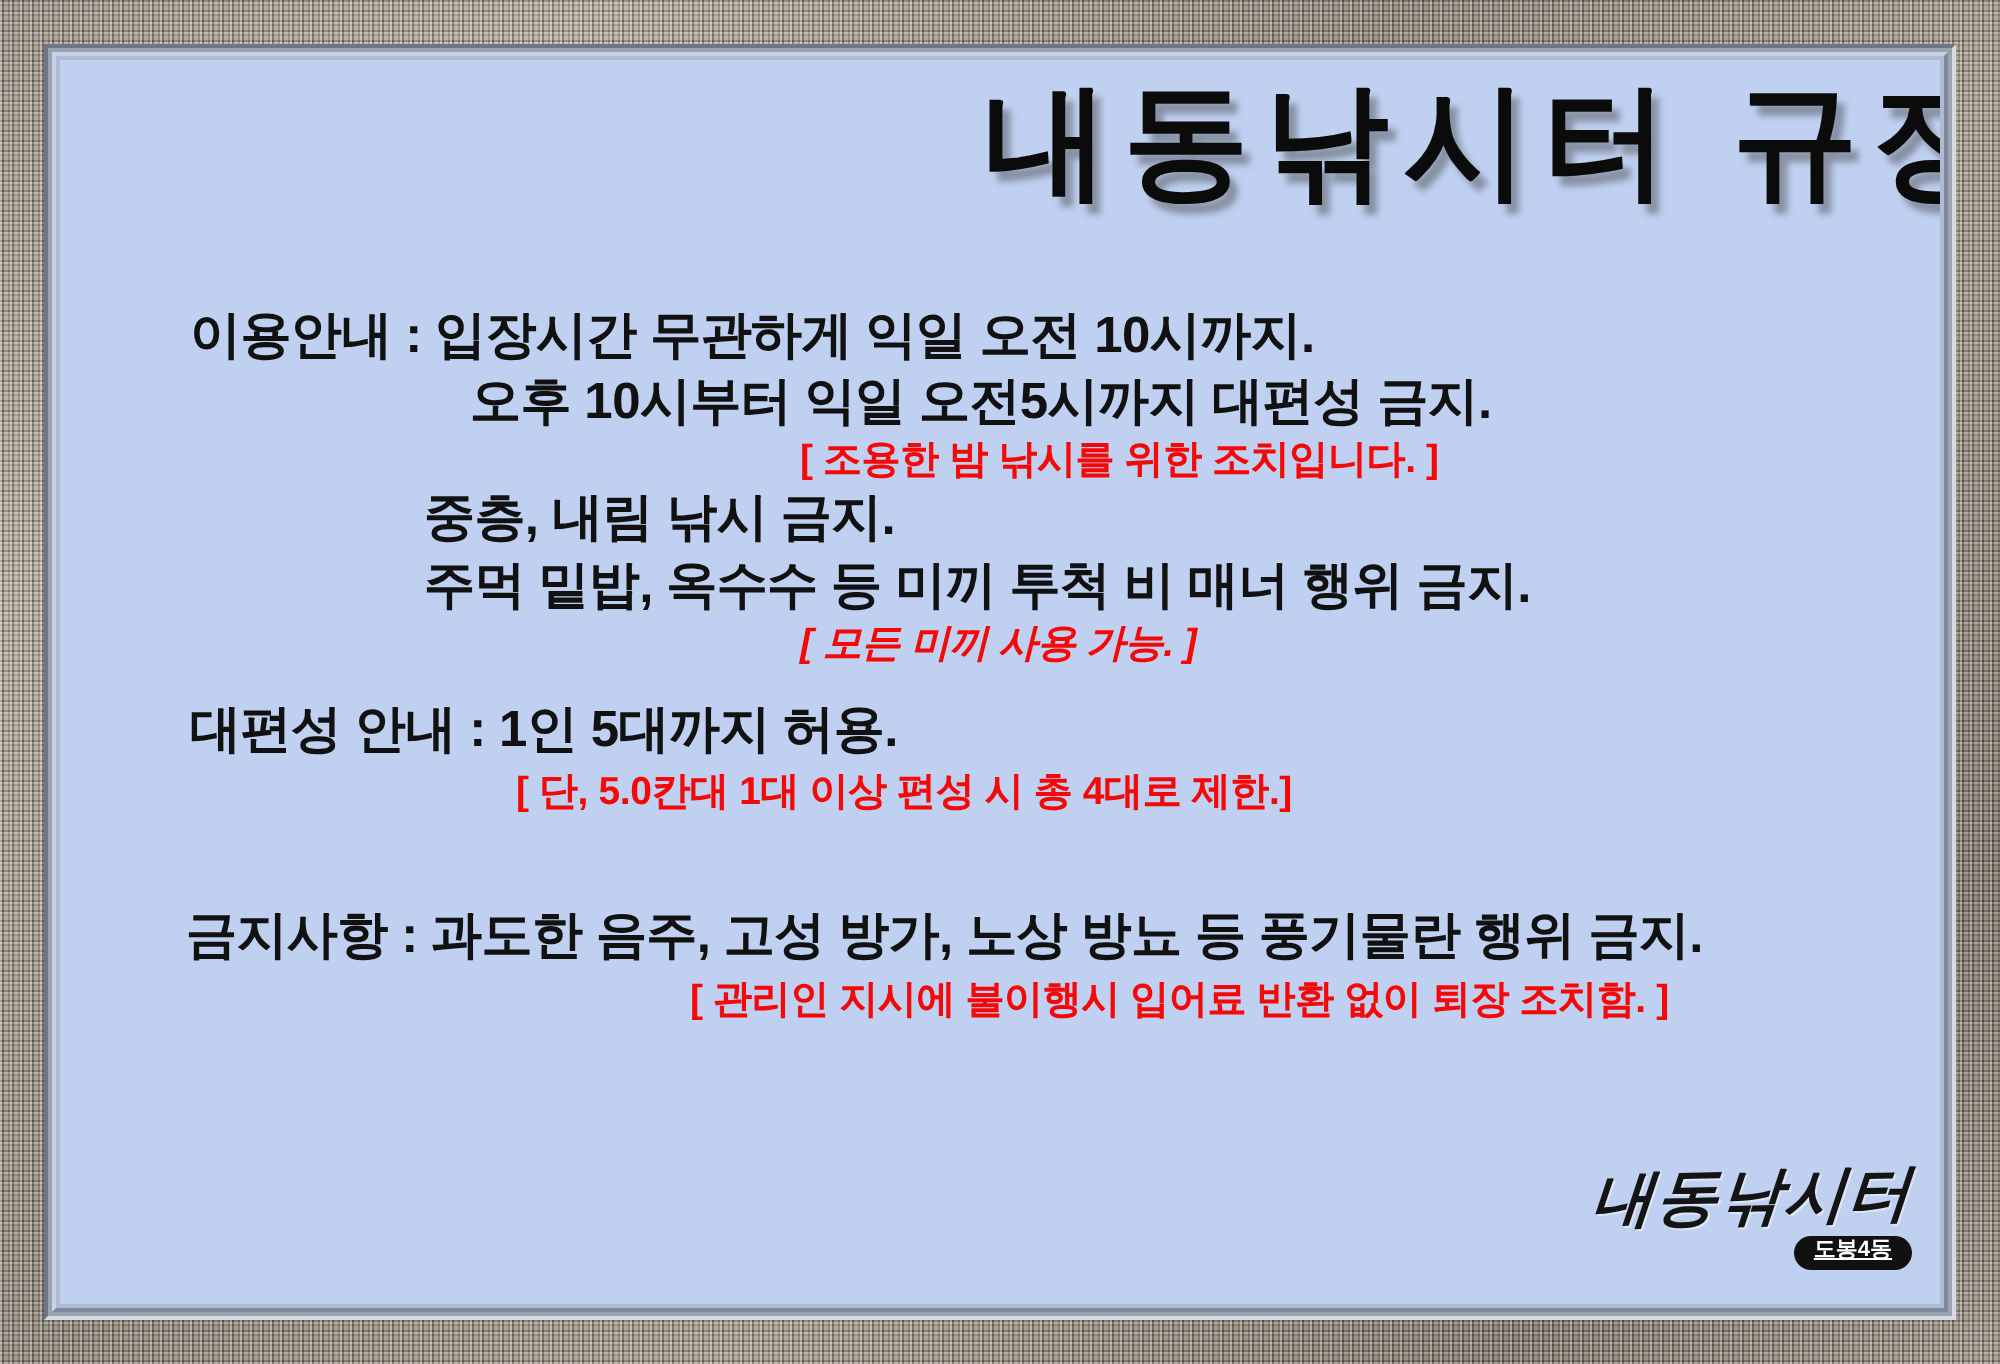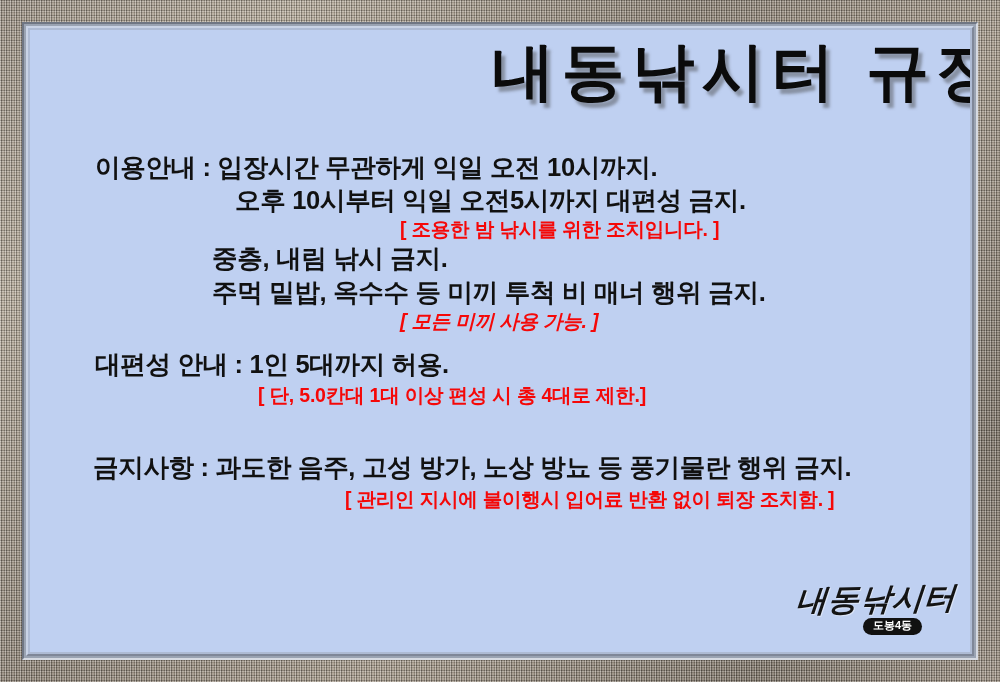--- a/index.html
+++ b/index.html
@@ -141,30 +141,30 @@
     font-style: italic;
     white-space: nowrap;
     line-height: 1;
     transform: skewX(-6deg) rotate(-1.2deg);
     text-shadow: 1px 1px 0 rgba(255,255,255,0.45);
     font-family: "DejaVu Sans", sans-serif;
   }
   .logo-badge {
     display: inline-block;
     margin-top: 2px;
-    margin-right: 34px;
     padding: 1px 10px 2px 10px;
     background: #111111;
     color: #ffffff;
     font-size: 11px;
     font-weight: bold;
     border-radius: 9px;
     letter-spacing: 0px;
     line-height: 1.25;
     white-space: nowrap;
+    text-decoration: underline;
   }
 </style>
 </head>
 <body>
 
 <div class="poster">
 
   <div class="frame-inner-bevel"></div>
   <div class="frame-inner-bevel2"></div>
 

